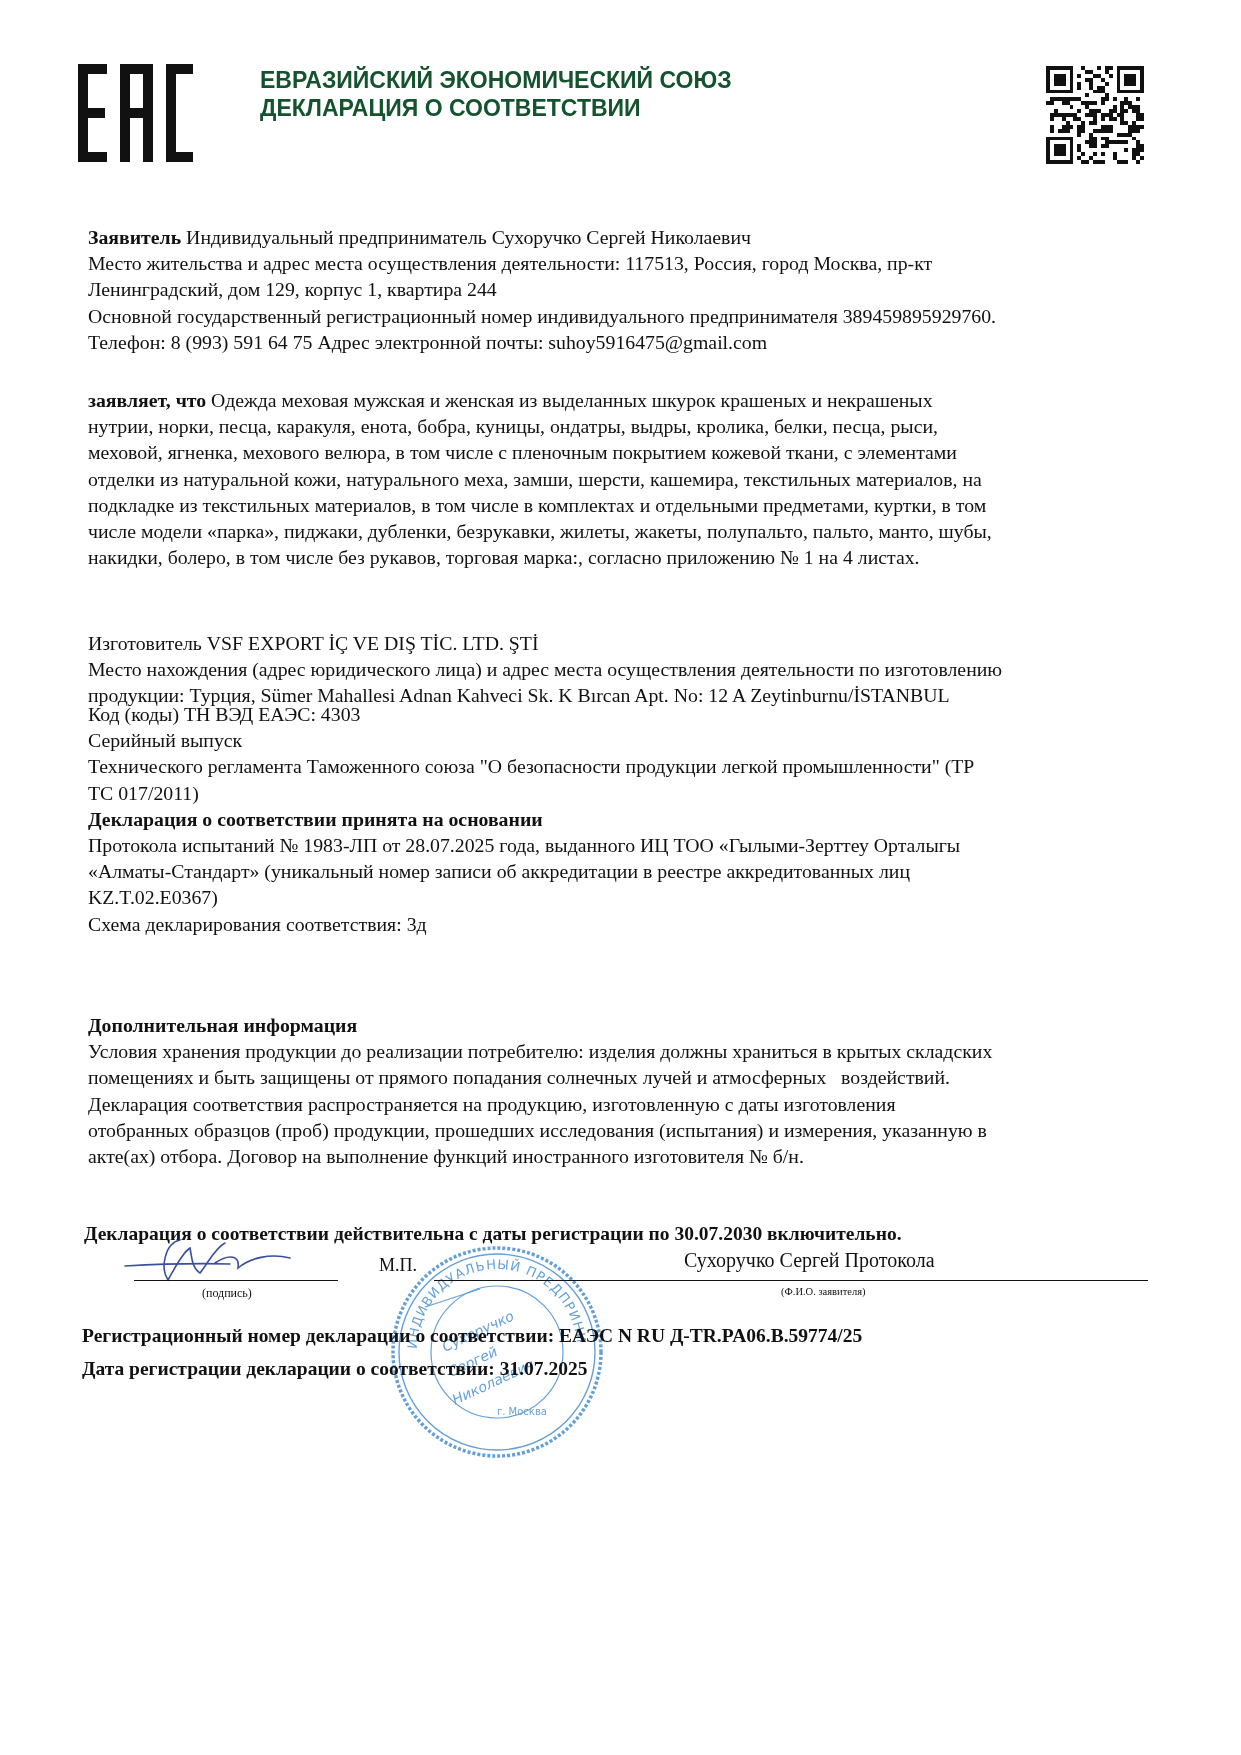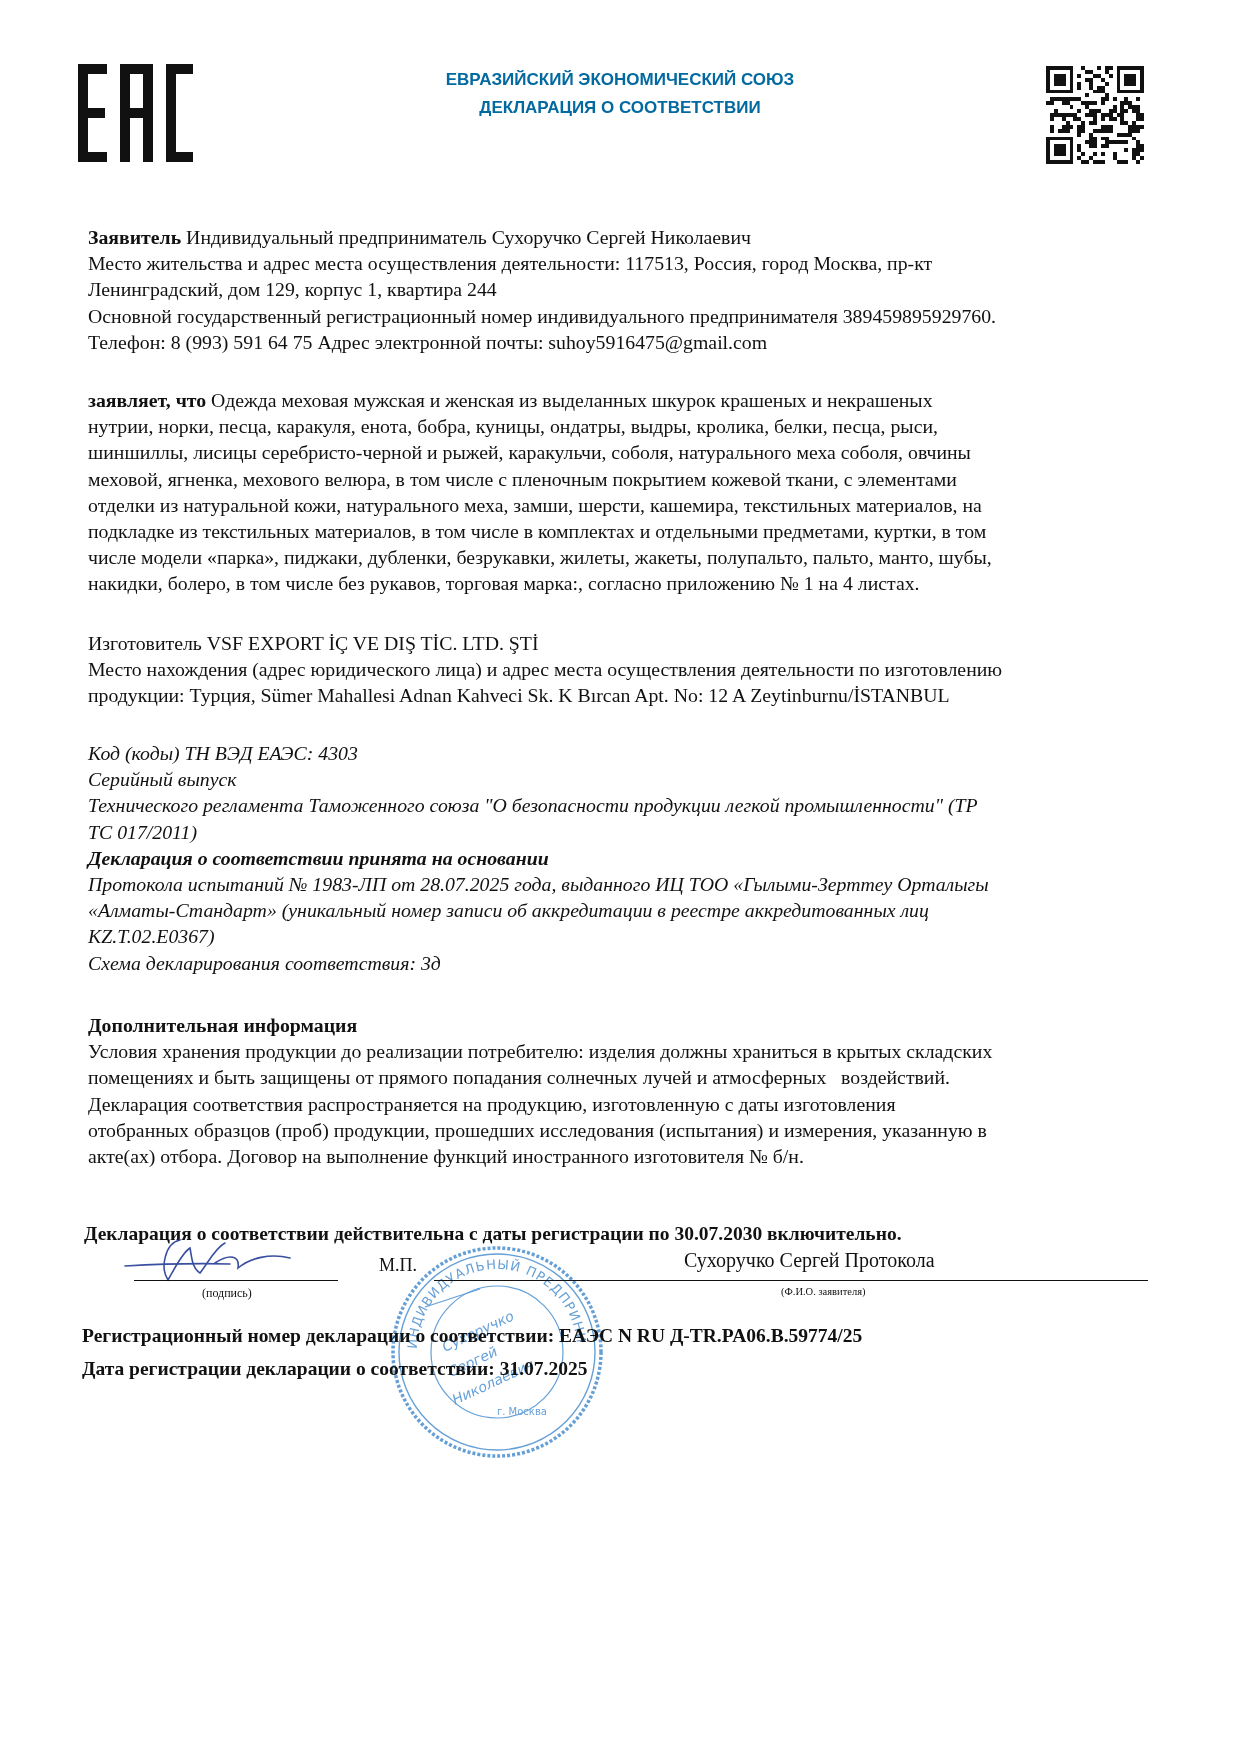--- a/index.html
+++ b/index.html
@@ -1,23 +1,23 @@
 <!DOCTYPE html>
 <html><head>
 <meta charset="utf-8">
 <style>
   html, body { margin: 0; padding: 0; background: #ffffff; }
   body { width: 1241px; height: 1755px; position: relative; overflow: hidden;
          font-family: "Liberation Serif", "DejaVu Serif", serif; color: #111; }
   .abs { position: absolute; }
   
   #eac-logo { left: 78px; top: 64px; width: 115px; height: 98px; }
-  #header-title { left: 260px; top: 66px; width: 720px; text-align: center;
+  #header-title { left: 260px; top: 66px; width: 720px; text-align: left;
       font-family: "Liberation Sans", "DejaVu Sans", sans-serif; font-weight: bold;
-      font-size: 17px; line-height: 28px; color: #0369a1; }
+      font-size: 23px; line-height: 28px; color: #14532d; }
   #qr-code { left: 1046px; top: 66px; width: 98px; height: 98px; }
   .txt { font-size: 19.8px; line-height: 26.2px; white-space: nowrap; }
   .blk { left: 88px; width: 1060px; }
   b, .b { font-weight: bold; }
   
   #valid-line { left: 84px; top: 1223px; font-size: 19.5px; font-weight: bold; white-space: nowrap; }
   .sig-line { height: 0; border-top: 1.6px solid #111; }
   .small { font-size: 12px; white-space: nowrap; }
   #stamp { left: 385px; top: 1237px; width: 225px; height: 225px; opacity: 0.85; }
   .reg { left: 82px; font-size: 19.5px; font-weight: bold; white-space: nowrap; }
@@ -251,35 +251,34 @@
   <div class="txt"><b>Заявитель</b><span> Индивидуальный предприниматель Сухоручко Сергей Николаевич</span></div>
   <div class="txt">Место жительства и адрес места осуществления деятельности: 117513, Россия, город Москва, пр-кт</div>
   <div class="txt">Ленинградский, дом 129, корпус 1, квартира 244</div>
   <div class="txt">Основной государственный регистрационный номер индивидуального предпринимателя 389459895929760.</div>
   <div class="txt">Телефон: 8 (993) 591 64 75 Адрес электронной почты: suhoy5916475@gmail.com</div>
 </div>
 
 <div class="abs blk" style="top:387px;">
   <div class="txt"><b>заявляет, что</b><span> Одежда меховая мужская и женская из выделанных шкурок крашеных и некрашеных</span></div>
   <div class="txt">нутрии, норки, песца, каракуля, енота, бобра, куницы, ондатры, выдры, кролика, белки, песца, рыси,</div>
-  <div class="txt">шиншиллы, лисицы серебристо-черной и рыжей, каракульчи, соболя, натурального меха соболя, овчины</div>
   <div class="txt">меховой, ягненка, мехового велюра, в том числе с пленочным покрытием кожевой ткани, с элементами</div>
   <div class="txt">отделки из натуральной кожи, натурального меха, замши, шерсти, кашемира, текстильных материалов, на</div>
   <div class="txt">подкладке из текстильных материалов, в том числе в комплектах и отдельными предметами, куртки, в том</div>
   <div class="txt">числе модели «парка», пиджаки, дубленки, безрукавки, жилеты, жакеты, полупальто, пальто, манто, шубы,</div>
   <div class="txt">накидки, болеро, в том числе без рукавов, торговая марка:, согласно приложению № 1 на 4 листах.</div>
 </div>
 
 <div class="abs blk" style="top:630px;">
   <div class="txt">Изготовитель VSF EXPORT İÇ VE DIŞ TİC. LTD. ŞTİ</div>
   <div class="txt">Место нахождения (адрес юридического лица) и адрес места осуществления деятельности по изготовлению</div>
   <div class="txt">продукции: Турция, Sümer Mahallesi Adnan Kahveci Sk. K Bırcan Apt. No: 12 A Zeytinburnu/İSTANBUL</div>
 </div>
 
-<div class="abs blk" style="top:740px;font-style:italic;">
+<div class="abs blk" style="top:701px;">
   <div class="txt">Код (коды) ТН ВЭД ЕАЭС: 4303</div>
   <div class="txt">Серийный выпуск</div>
   <div class="txt">Технического регламента Таможенного союза "О безопасности продукции легкой промышленности" (ТР</div>
   <div class="txt">ТС 017/2011)</div>
   <div class="txt b">Декларация о соответствии принята на основании</div>
   <div class="txt">Протокола испытаний № 1983-ЛП от 28.07.2025 года, выданного ИЦ ТОО «Гылыми-Зерттеу Орталыгы</div>
   <div class="txt">«Алматы-Стандарт» (уникальный номер записи об аккредитации в реестре аккредитованных лиц</div>
   <div class="txt">KZ.T.02.E0367)</div>
   <div class="txt">Схема декларирования соответствия: 3д</div>
 </div>

